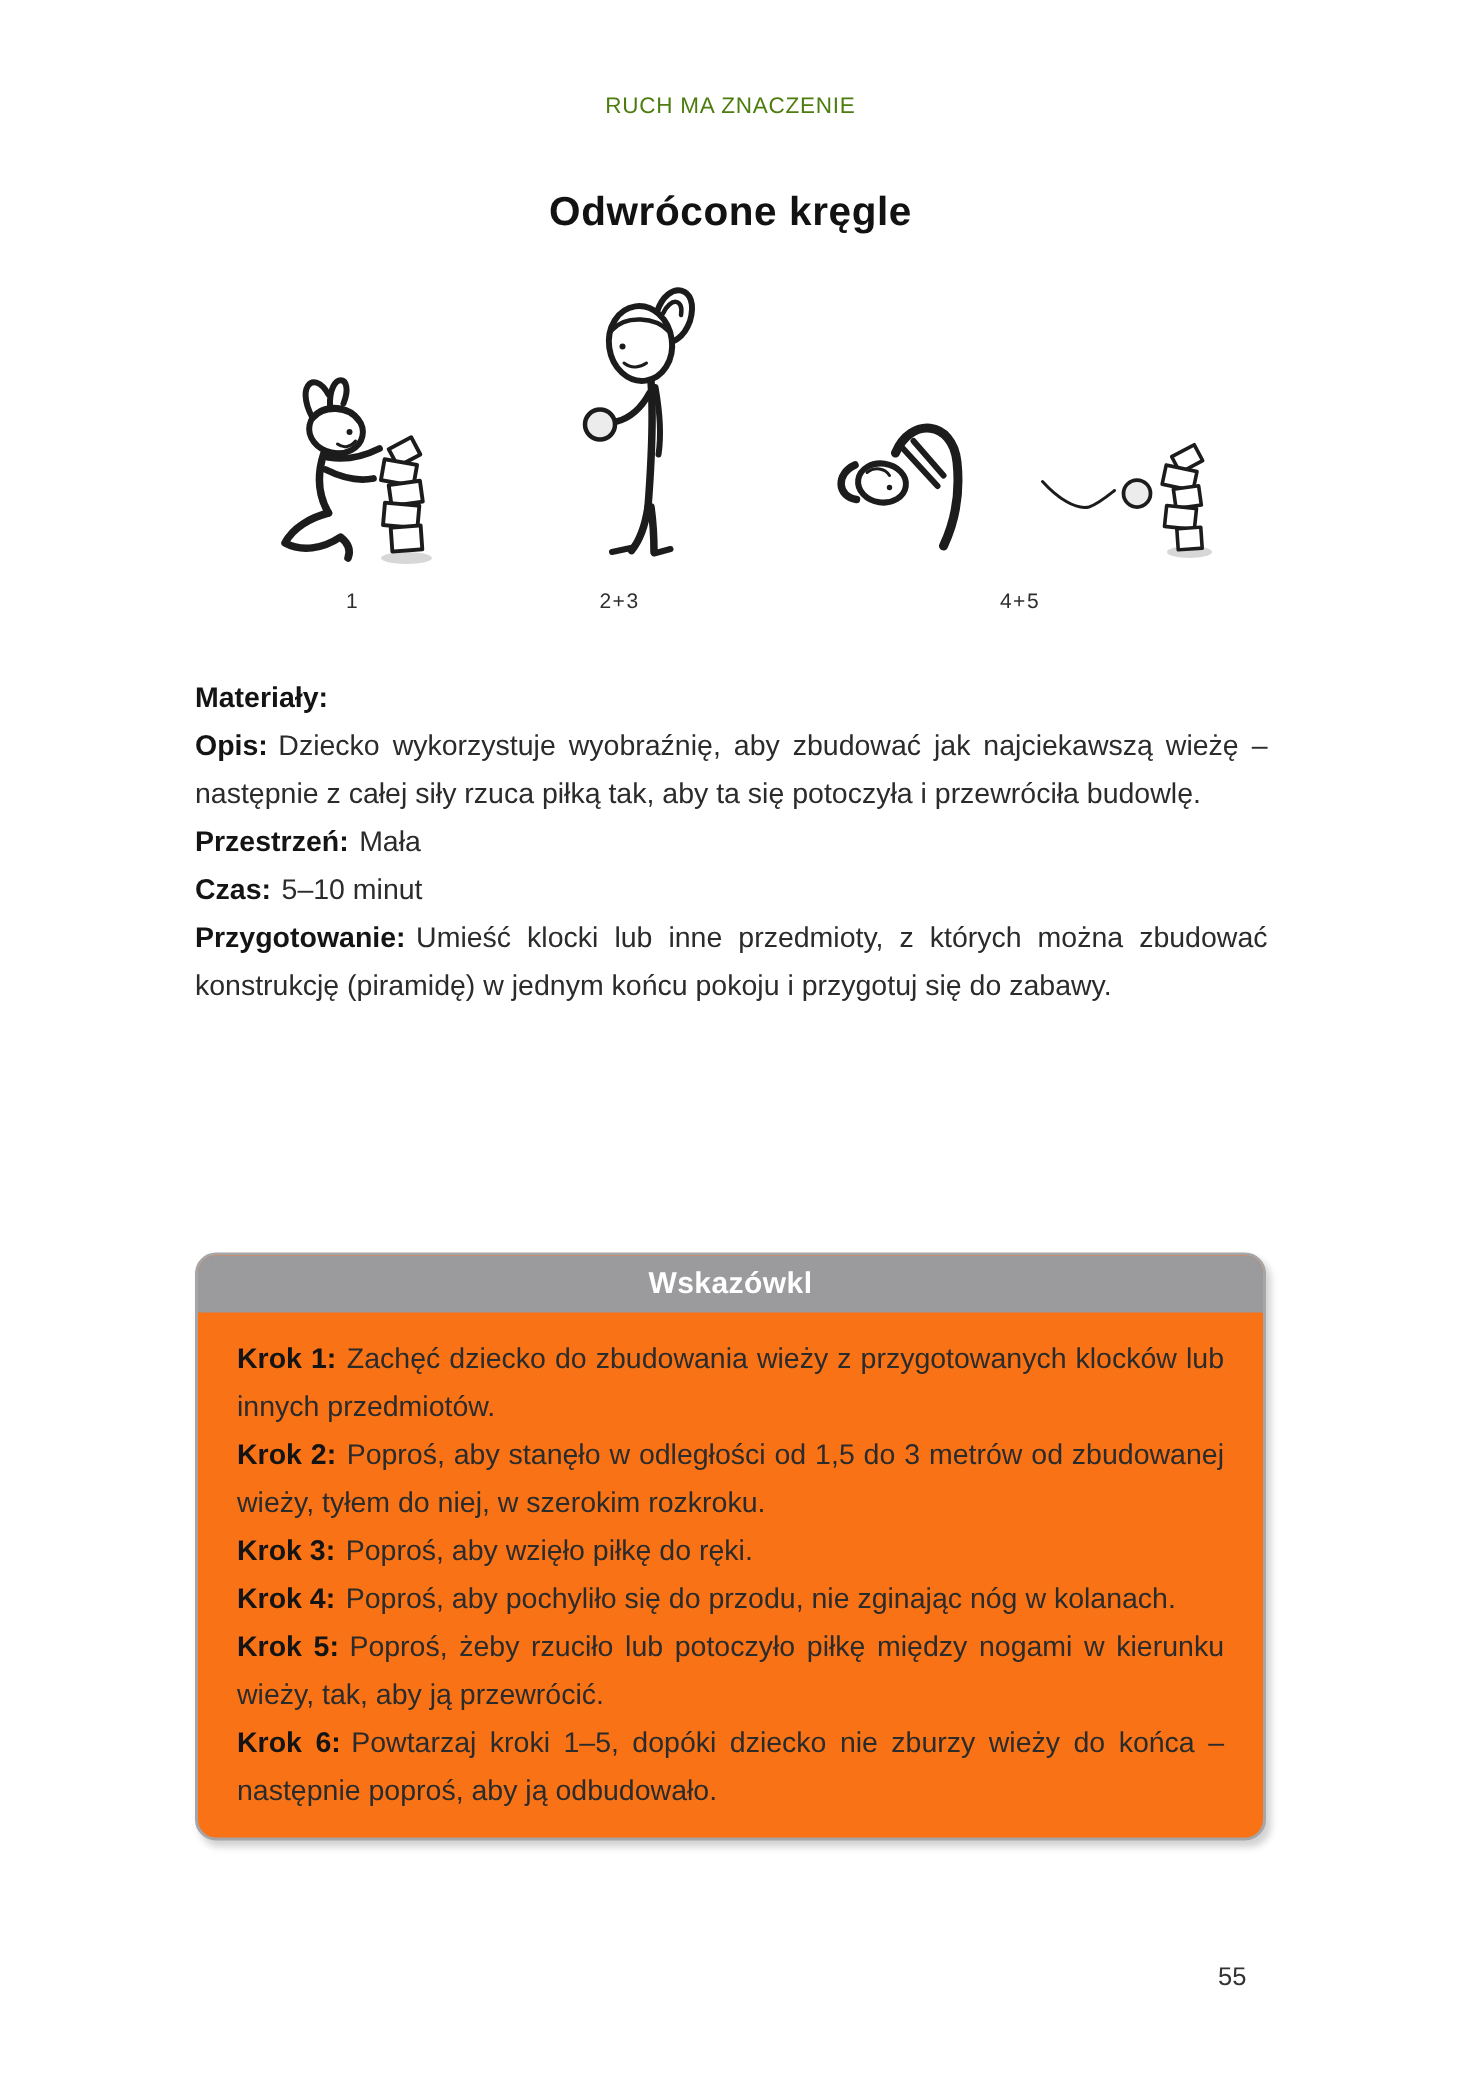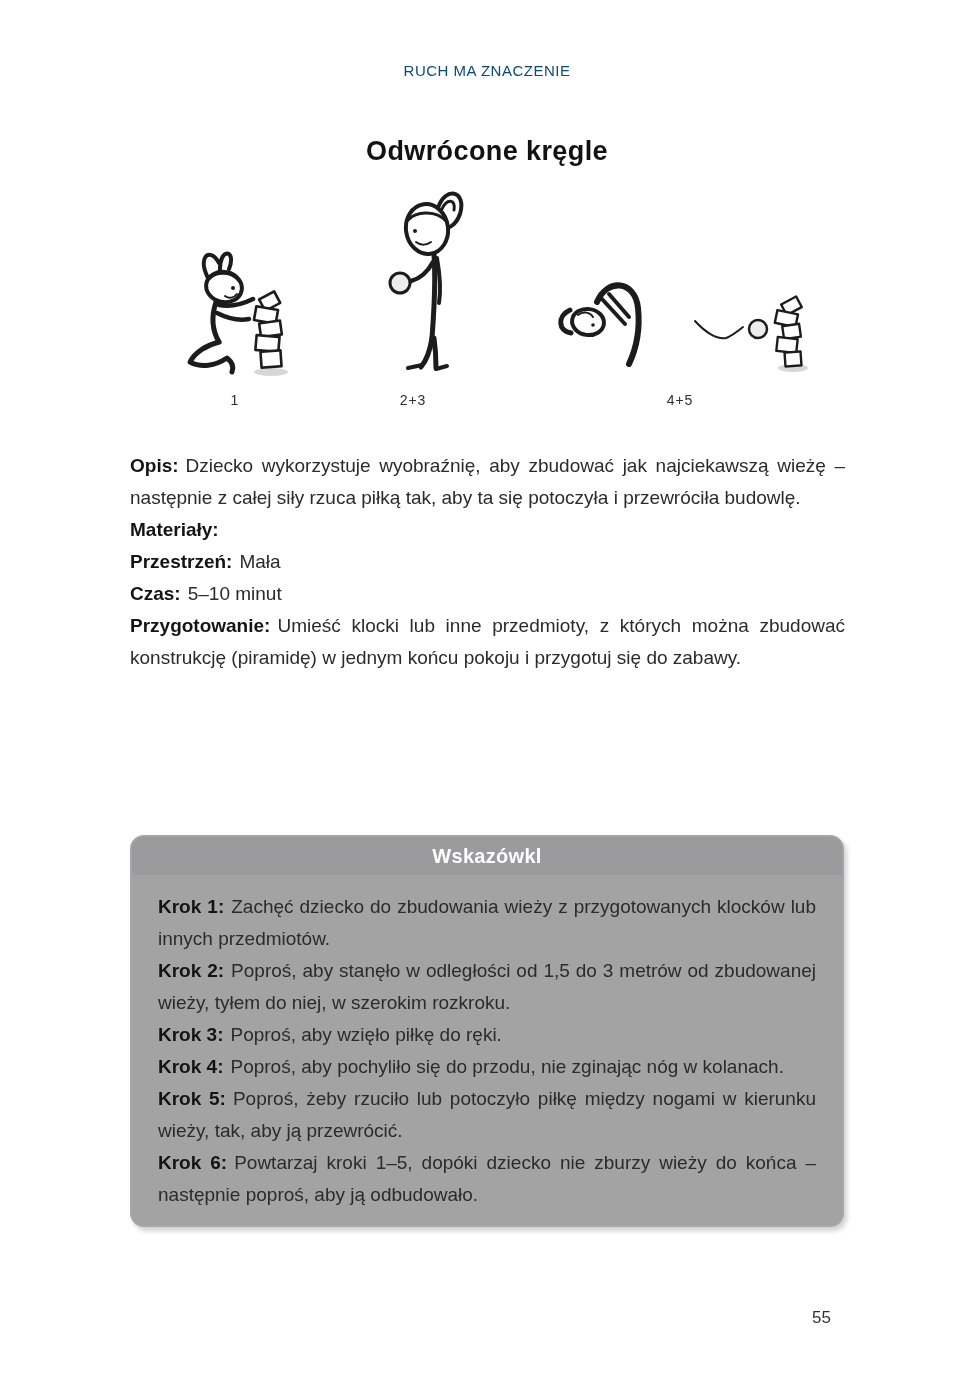--- a/index.html
+++ b/index.html
@@ -2,43 +2,43 @@
 <html lang="pl"><head>
 <meta charset="utf-8">
 <style>
   html,body{margin:0;padding:0;background:#ffffff;}
   .page{
     position:relative;width:974px;height:1388px;background:#ffffff;
     font-family:"Liberation Sans",sans-serif;color:#262626;overflow:hidden;
   }
   .running-header{
     position:absolute;top:62px;left:0;width:100%;text-align:center;
-    font-size:15px;letter-spacing:.5px;color:#0c4a6e;
+    font-size:15px;letter-spacing:.5px;color:#4d7c0f;
   }
   .title{
     position:absolute;top:126px;left:0;width:100%;text-align:center;
-    font-size:27px;font-weight:bold;letter-spacing:.4px;color:#121212;margin-top:10px;
+    font-size:27px;font-weight:bold;letter-spacing:.4px;color:#121212;
   }
   .fig{position:absolute;}
   .fig svg{display:block;}
   .fig-caption{
     position:absolute;top:392px;text-align:center;font-size:14px;
     color:#2e2e2e;letter-spacing:1px;
   }
   .content{
     position:absolute;left:130px;top:450px;width:715px;
     font-size:19px;line-height:32px;text-align:justify;color:#2b2b2b;
   }
   .content p{margin:0;}
   .lbl{font-weight:bold;color:#141414;margin-right:7px;}
   ul.mats{margin:0;padding-left:31px;}
   ul.mats li{text-align:justify;padding-left:1px;}
   .tips{
     position:absolute;left:130px;top:835px;width:714px;
-    border:2px solid #a6a6a8;border-radius:14px;background:#a3a3a3;
+    border:2px solid #a6a6a8;border-radius:14px;background:#f97316;
     overflow:hidden;box-shadow:3px 4px 5px rgba(0,0,0,.18);
     box-sizing:border-box;
   }
   .tips-header{
     background:#9b9a9c;color:#ffffff;font-weight:bold;font-size:20px;
     text-align:center;line-height:38px;height:38px;letter-spacing:.3px;
   }
   .tips-body{padding:16px 26px 14px;font-size:19px;line-height:32px;color:#2b2b2b;}
   .tips-body p{margin:0;text-align:justify;}
   .page-num{
@@ -128,24 +128,24 @@
           <rect x="232" y="66" width="20" height="14" transform="rotate(6 242 73)"></rect>
           <rect x="240" y="80" width="16" height="14" transform="rotate(-4 248 87)"></rect>
         </g>
       </g>
     </svg>
   </div>
   <div class="fig-caption" style="left:545px;width:270px;">4+5</div>
 
   <div class="content">
     <p>
-      <b class="lbl">Opis:</b><span>Dziecko wykorzystuje wyobraźnię, aby zbudować jak najciekawszą wieżę – następnie z całej siły rzuca piłką tak, aby ta się potoczyła i przewróciła budowlę.</span>
+      <b class="lbl">Materiały:</b>
     </p>
     <p>
-      <b class="lbl">Materiały:</b>
+      <b class="lbl">Opis:</b><span>Dziecko wykorzystuje wyobraźnię, aby zbudować jak najciekawszą wieżę – następnie z całej siły rzuca piłką tak, aby ta się potoczyła i przewróciła budowlę.</span>
     </p>
     <p>
       <b class="lbl">Przestrzeń:</b><span>Mała</span>
     </p>
     <p>
       <b class="lbl">Czas:</b><span>5–10 minut</span>
     </p>
     <p>
       <b class="lbl">Przygotowanie:</b><span>Umieść klocki lub inne przedmioty, z których można zbudować konstrukcję (piramidę) w jednym końcu pokoju i przygotuj się do zabawy.</span>
     </p>

